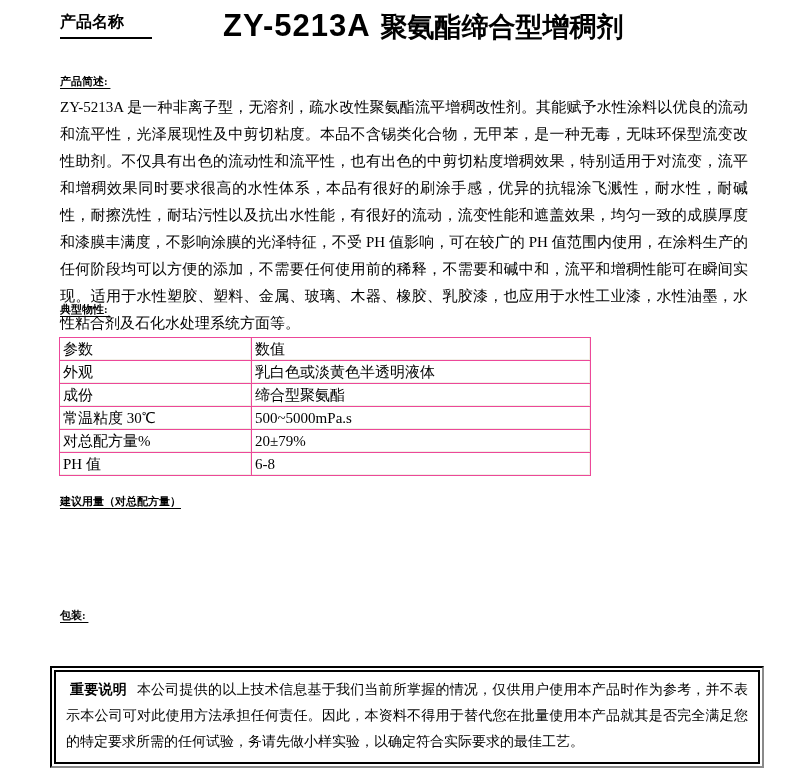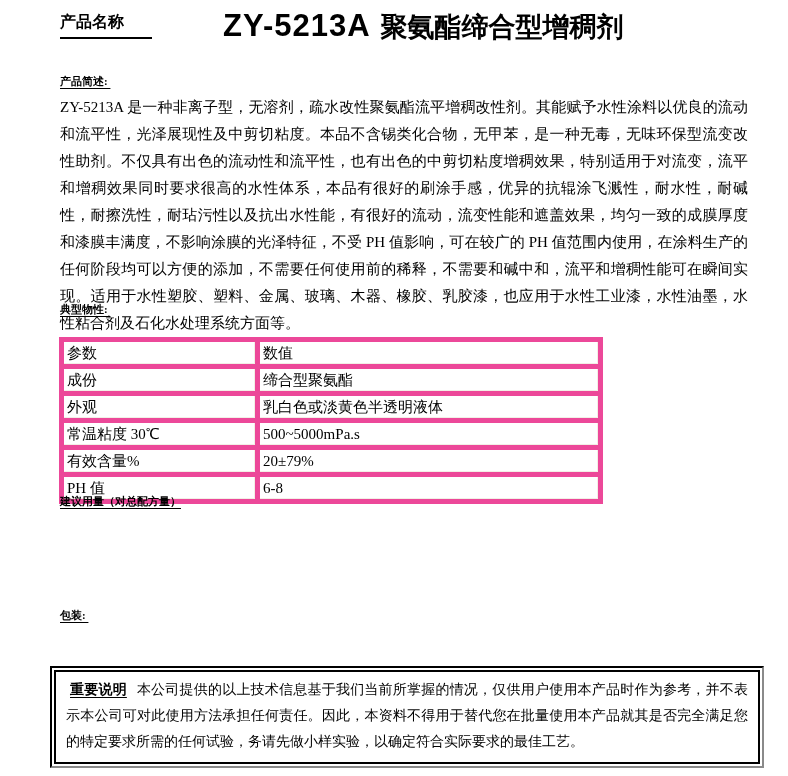--- a/index.html
+++ b/index.html
@@ -51,21 +51,21 @@
   .p-dosage { top: 516px; }
   .p-pack   { top: 608px; text-align: left; }
 
   
   .props-table {
     position: absolute; left: 59px; top: 337px;
     border-collapse: collapse;
     font-size: 15px;
   }
   .props-table td {
-    border: 5px solid #ec4899;
+    border: 1px solid #ec4899;
     box-shadow: inset -1px -1px 0 #f2efe6;
     height: 22px; padding: 0 3px;
     vertical-align: middle;
   }
   .props-table td.c1 { width: 185px; }
   .props-table td.c2 { width: 332px; }
 
   
   .notice-outer {
     position: absolute; left: 50px; top: 666px; width: 706px;
@@ -74,21 +74,20 @@
     padding: 2px;
   }
   .notice-inner {
     border: 2px solid #000;
     padding: 5px 10px 7px 10px;
     font-size: 14px; line-height: 26px;
     text-align: justify;
   }
   .notice-label {
     font-weight: bold;
-    text-decoration: underline;
     text-underline-offset: 3px;
     padding: 0 10px 0 4px;
   }
 </style>
 </head>
 <body>
 
 <div class="page">
 
   <div class="title-row">
@@ -103,33 +102,33 @@
   <div class="para p-intro">ZY-5213A 是一种非离子型，无溶剂，疏水改性聚氨酯流平增稠改性剂。其能赋予水性涂料以优良的流动和流平性，光泽展现性及中剪切粘度。本品不含锡类化合物，无甲苯，是一种无毒，无味环保型流变改性助剂。不仅具有出色的流动性和流平性，也有出色的中剪切粘度增稠效果，特别适用于对流变，流平和增稠效果同时要求很高的水性体系，本品有很好的刷涂手感，优异的抗辊涂飞溅性，耐水性，耐碱性，耐擦洗性，耐玷污性以及抗出水性能，有很好的流动，流变性能和遮盖效果，均匀一致的成膜厚度和漆膜丰满度，不影响涂膜的光泽特征，不受 PH 值影响，可在较广的 PH 值范围内使用，在涂料生产的任何阶段均可以方便的添加，不需要任何使用前的稀释，不需要和碱中和，流平和增稠性能可在瞬间实现。适用于水性塑胶、塑料、金属、玻璃、木器、橡胶、乳胶漆，也应用于水性工业漆，水性油墨，水性粘合剂及石化水处理系统方面等。</div>
 
   <div class="sec-heading h-props">典型物性: </div>
   <table class="props-table">
     <tbody>
       <tr>
         <td class="c1">参数</td>
         <td class="c2">数值</td>
       </tr>
       <tr>
+        <td class="c1">外观</td>
+        <td class="c2">乳白色或淡黄色半透明液体</td>
+      </tr>
+      <tr>
         <td class="c1">成份</td>
         <td class="c2">缔合型聚氨酯</td>
-      </tr>
-      <tr>
-        <td class="c1">外观</td>
-        <td class="c2">乳白色或淡黄色半透明液体</td>
       </tr>
       <tr>
         <td class="c1">常温粘度 30℃</td>
         <td class="c2">500~5000mPa.s</td>
       </tr>
       <tr>
-        <td class="c1">有效含量%</td>
+        <td class="c1">对总配方量%</td>
         <td class="c2">20±79%</td>
       </tr>
       <tr>
         <td class="c1">PH 值</td>
         <td class="c2">6-8</td>
       </tr>
     </tbody>
   </table>
 
   <div class="sec-heading h-dosage">建议用量（对总配方量）</div>

